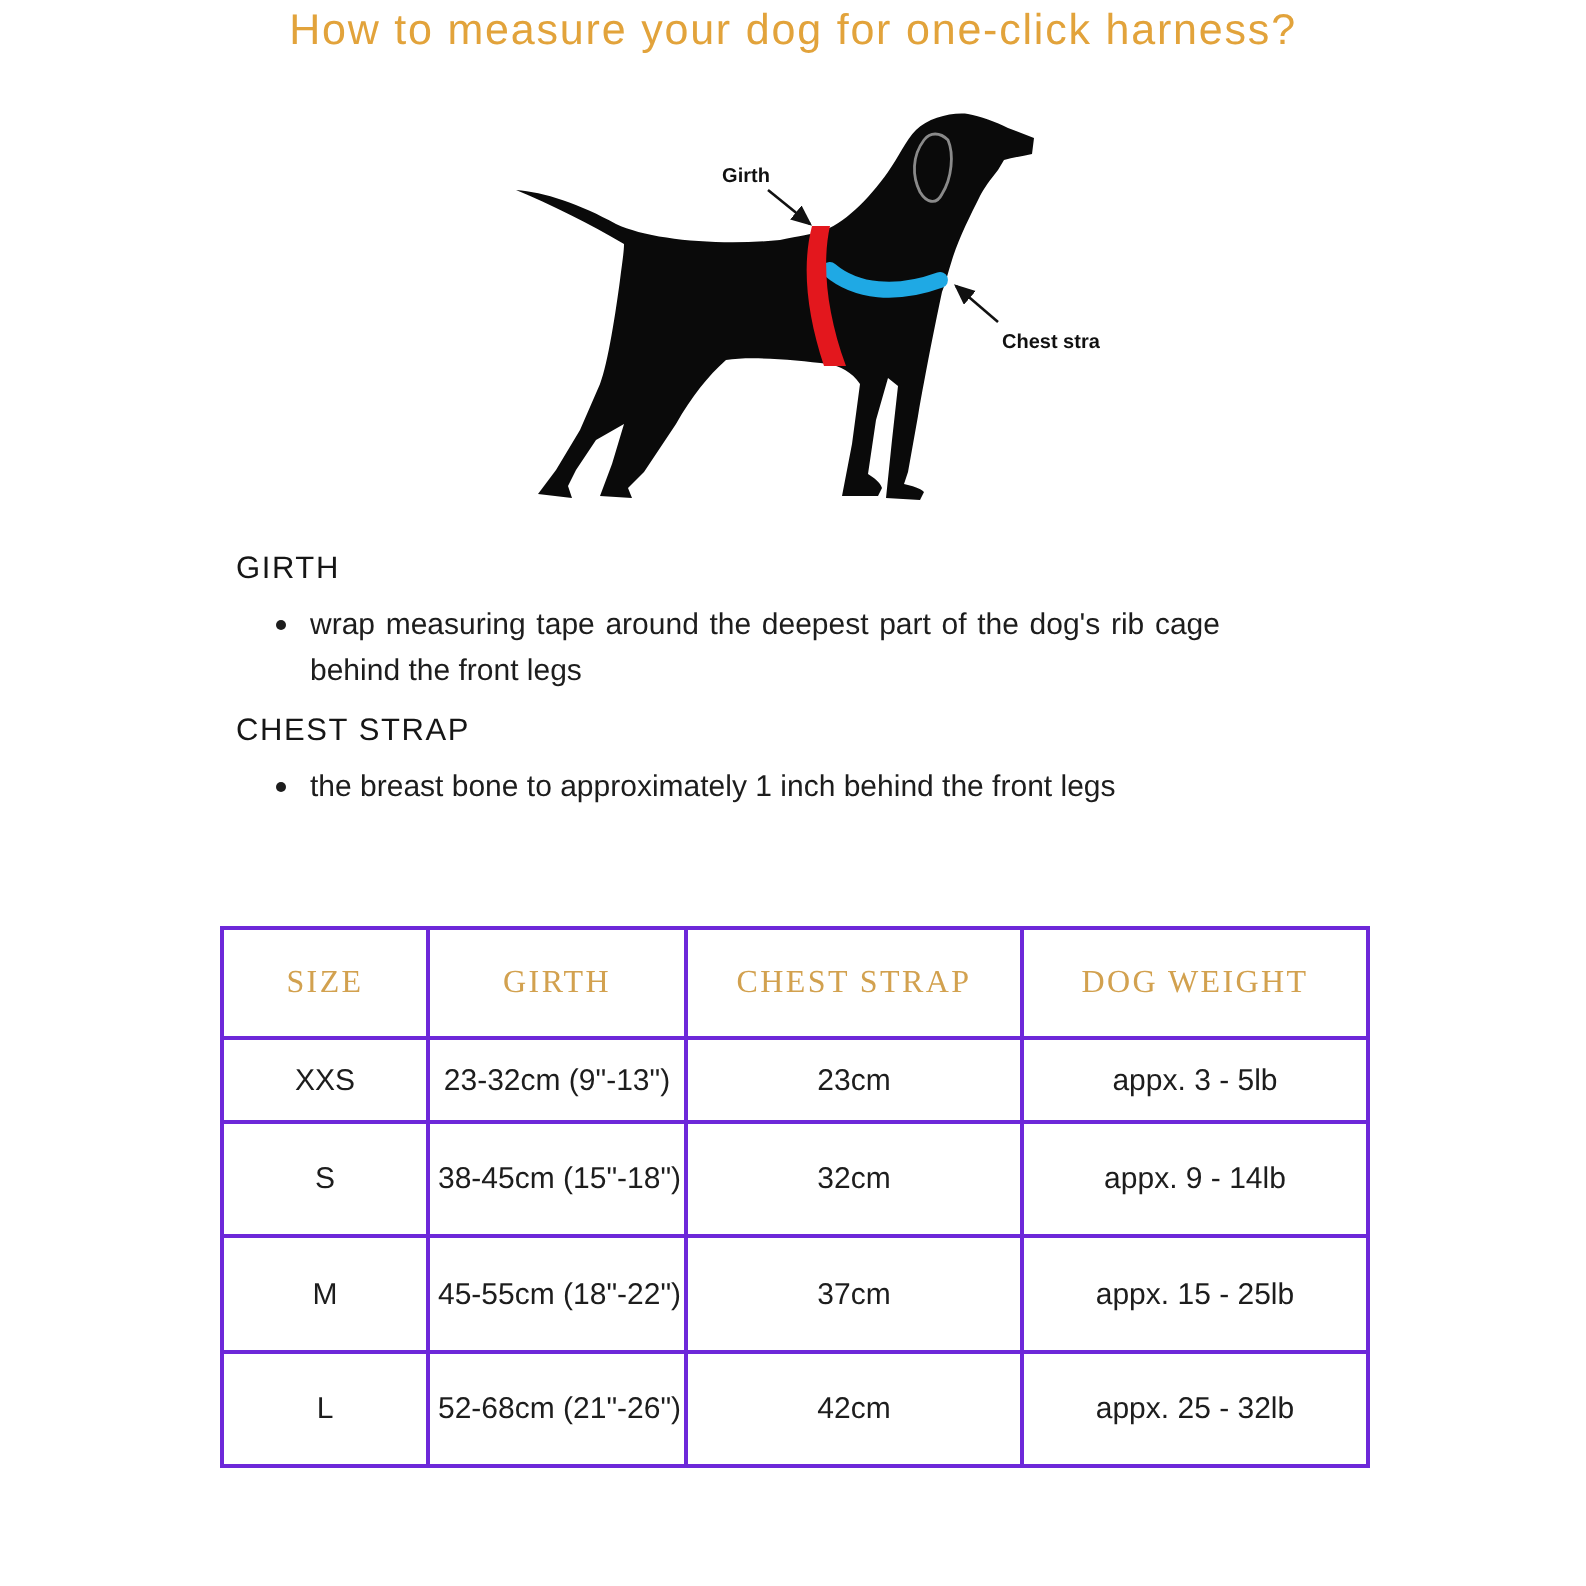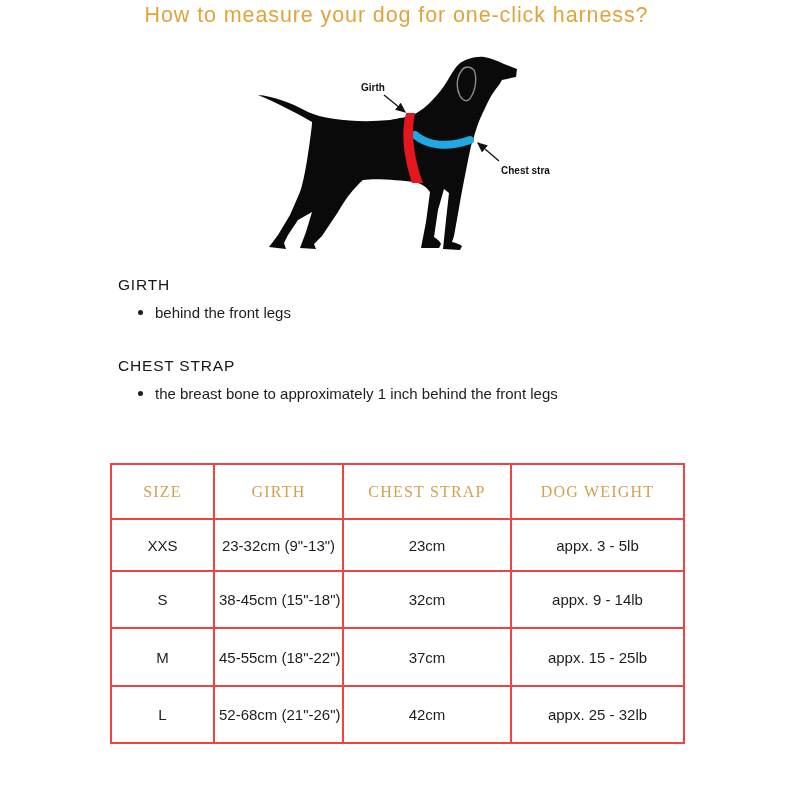--- a/index.html
+++ b/index.html
@@ -31,21 +31,21 @@
     font-size:15px; line-height:23px; color:#1d1d1d;
     text-align:justify; text-align-last:justify;
   }
   .bullet-line.last { text-align-last:left; }
   
   #size-table {
     position:absolute; left:110px; top:463px; width:573px;
     border-collapse:collapse; table-layout:fixed;
   }
   #size-table th, #size-table td {
-    border:2px solid #ef4444; text-align:center; vertical-align:middle;
+    border:2px solid #6d28d9; text-align:center; vertical-align:middle;
     padding:0 4px; overflow:hidden; white-space:nowrap;
   }
   #size-table th {
     font-family:"Liberation Serif", serif; font-weight:400;
     font-size:16px; letter-spacing:1.2px; color:#D2A14F;
   }
   #size-table td { font-size:15px; color:#1d1d1d; }
   .fig-label { font-family:"Liberation Sans", sans-serif; font-weight:bold; font-size:10px; fill:#111111; }
 </style>
 </head>
@@ -107,20 +107,21 @@
     <line x1="134" y1="55" x2="155" y2="72" stroke="#111111" stroke-width="1.3" marker-end="url(#arrowhead)"></line>
 
     <text class="fig-label" x="251" y="134" text-anchor="start">Chest strap</text>
     <line x1="249" y1="121" x2="228" y2="103" stroke="#111111" stroke-width="1.3" marker-end="url(#arrowhead)"></line>
   </svg>
 
   <div class="section" id="girth-section">
     <div class="section-heading">GIRTH</div>
     <div class="bullet-item">
       <span class="bullet-dot"></span>
+      <div class="bullet-line">wrap measuring tape around the deepest part of the dog's rib cage</div>
       <div class="bullet-line last">behind the front legs</div>
     </div>
   </div>
 
   <div class="section" id="chest-section">
     <div class="section-heading">CHEST STRAP</div>
     <div class="bullet-item">
       <span class="bullet-dot"></span>
       <div class="bullet-line last">the breast bone to approximately 1 inch behind the front legs</div>
     </div>
@@ -135,21 +136,21 @@
     </colgroup>
     <thead>
       <tr style="height:55px">
         <th>SIZE</th>
         <th>GIRTH</th>
         <th>CHEST STRAP</th>
         <th>DOG WEIGHT</th>
       </tr>
     </thead>
     <tbody>
-      <tr style="height:52px">
+      <tr style="height:42px">
         <td>XXS</td>
         <td>23-32cm (9"-13")</td>
         <td>23cm</td>
         <td>appx. 3 - 5lb</td>
       </tr>
       <tr style="height:57px">
         <td>S</td>
         <td>38-45cm (15"-18")</td>
         <td>32cm</td>
         <td>appx. 9 - 14lb</td>

